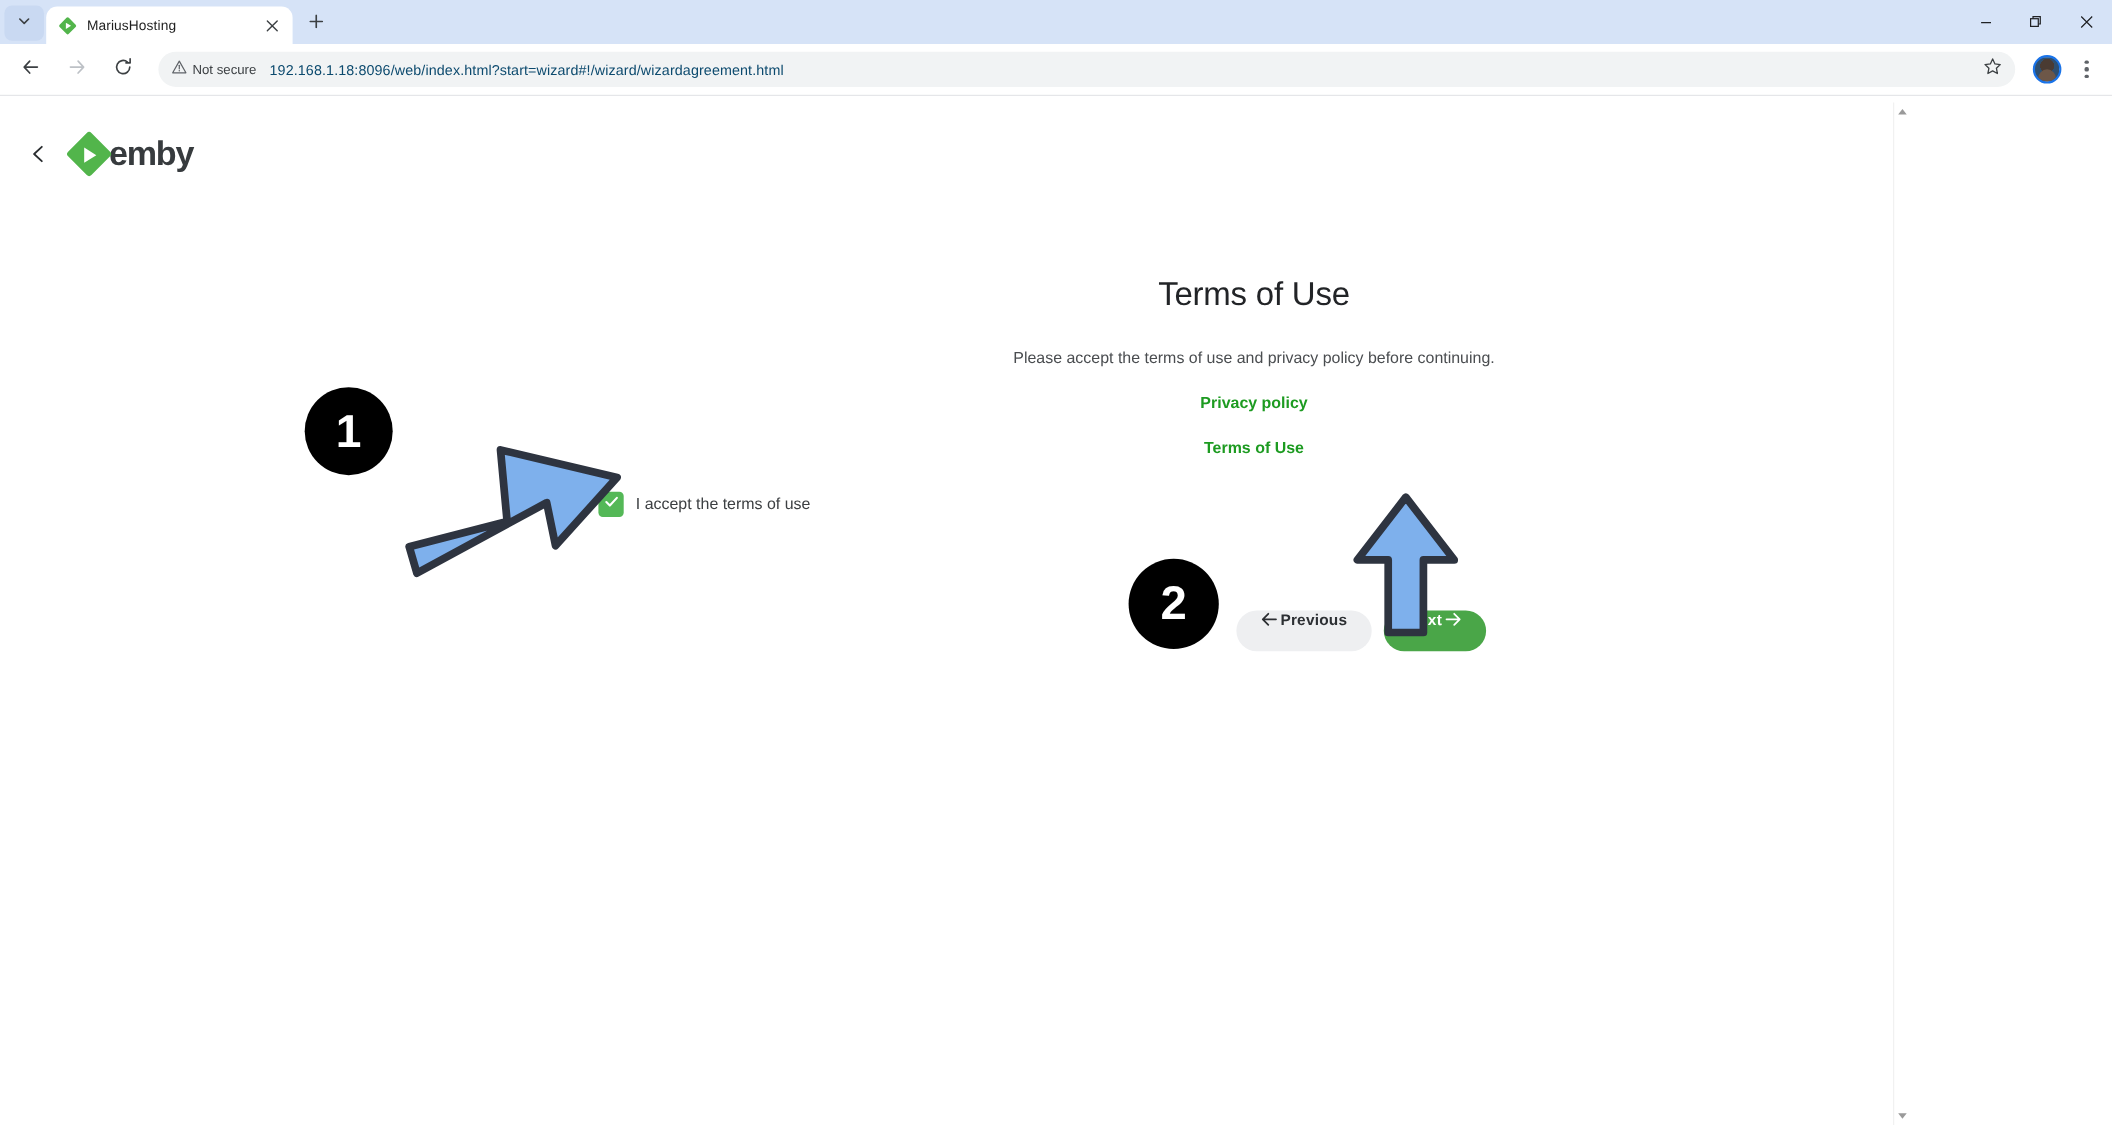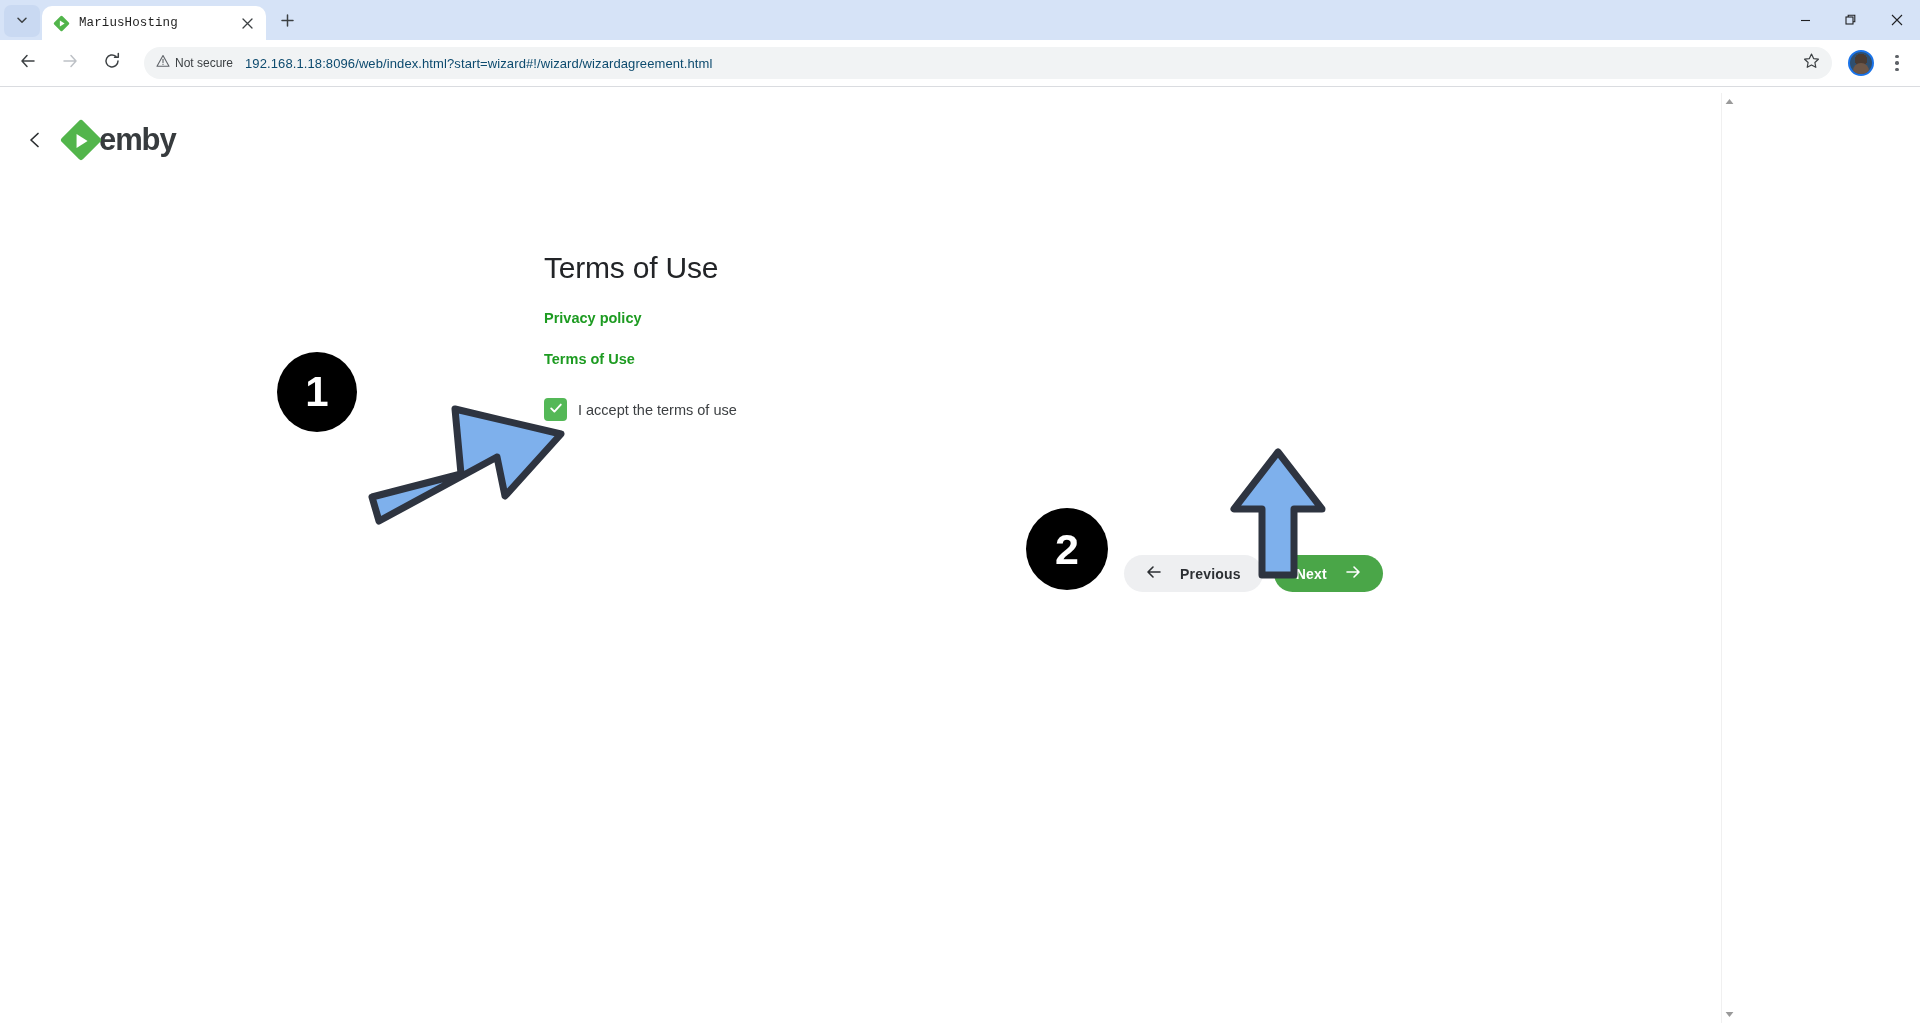--- a/index.html
+++ b/index.html
@@ -20,21 +20,20 @@
   .tabsearch {
     width: 36px; height: 32px; margin-bottom: 3px; margin-right: 2px;
     border-radius: 7px; display:flex; align-items:center; justify-content:center;
     background: #c9d9f2; cursor: default;
   }
   .tab {
     width: 224px; height: 34px; background:#ffffff;
     border-radius: 10px 10px 0 0;
     display:flex; align-items:center; padding: 0 9px 0 11px; gap: 9px;
     position: relative;
-    font-family: Liberation Mono, monospace;
   }
   .tab-favicon { width:17px; height:17px; flex:0 0 17px; position:relative; }
   .tab-title {
     flex:1; font-size: 12.5px; color:#1f1f1f; white-space:nowrap;
     overflow:hidden; text-overflow:ellipsis; letter-spacing:.1px;
   }
   .tab-close { width:20px; height:20px; display:flex; align-items:center; justify-content:center; border-radius:50%; }
   .newtab {
     width: 30px; height: 30px; margin: 0 0 3px 6px; border-radius:50%;
     display:flex; align-items:center; justify-content:center;
@@ -95,40 +94,40 @@
     border-radius: 3px; display:flex; align-items:center; justify-content:center;
   }
   .emby-diamond .play {
     width:0; height:0; transform: rotate(-45deg);
     border-top: 7px solid transparent; border-bottom: 7px solid transparent;
     border-left: 11px solid #ffffff; margin-left: 3px;
   }
   .emby-word { font-size: 31px; color:#373b3e; letter-spacing:-1.1px; font-weight:600; }
 
   
-  .content { padding-left: 544px; padding-top: 84px; }
+  .content { padding-left: 544px; padding-top: 84px; text-align: center; }
   .page-title { font-size: 30px; font-weight: 400; color:#222427; letter-spacing:-.2px; }
   .page-desc { margin-top: 33px; font-size: 14.5px; color:#4a4d50; }
   .doc-link {
     display:block; margin-top: 25px; font-size: 14.5px; font-weight: 700;
     color:#1d9b21; text-decoration:none;
   }
   .accept-row { margin-top: 31px; display:flex; align-items:center; gap: 11px; }
   .checkbox {
     width: 23px; height: 23px; border-radius: 4px; background:#54b857;
     display:flex; align-items:center; justify-content:center; flex:0 0 23px;
   }
   .accept-label { font-size: 14.5px; color:#3d4043; }
 
   .btn-row {
     position:absolute; left: 1124px; top: 462px; display:flex; align-items:center; gap: 11px;
   }
   .btn {
-    height: 37px; border-radius: 19px; display:inline-flex; align-items:center;
-    gap: 18px; padding: 0 22px; font-size: 14px; font-weight: 700; border:none; cursor:pointer;
+    height: 37px; border-radius: 19px; display:inline-flex; 
+    gap: 2px; padding: 0 22px; font-size: 14px; font-weight: 700; border:none; cursor:pointer;
     letter-spacing:.2px;
   }
   .btn-prev { background:#eeeff1; color:#2c2f33; }
   .btn-next { background:#4aa648; color:#ffffff; }
 
   
   .overlay { position:absolute; left:0; top:0; width:1920px; height:1023px; pointer-events:none; }
   .badge {
     position:absolute; border-radius:50%; background:#000000;
     display:flex; align-items:center; justify-content:center;
@@ -259,20 +258,21 @@
       <div class="emby-logo">
         <span class="emby-diamond">
             <span class="play"></span>
           </span>
         <span class="emby-word">emby</span>
       </div>
     </div>
 
     <div class="content">
       <h1 class="page-title">Terms of Use</h1>
+      <p class="page-desc">Please accept the terms of use and privacy policy before continuing.</p>
 
       <a href="#" class="doc-link">Privacy policy</a>
       <a href="#" class="doc-link">Terms of Use</a>
 
       <div class="accept-row">
         <span class="checkbox">
           <span>
             <svg width="16" height="16" viewBox="0 0 16 16">
                 <path d="M3.2 8.4 L6.4 11.6 L12.8 4.6" stroke="#ffffff" stroke-width="1.9" fill="none" stroke-linecap="round" stroke-linejoin="round"></path>
               </svg>

